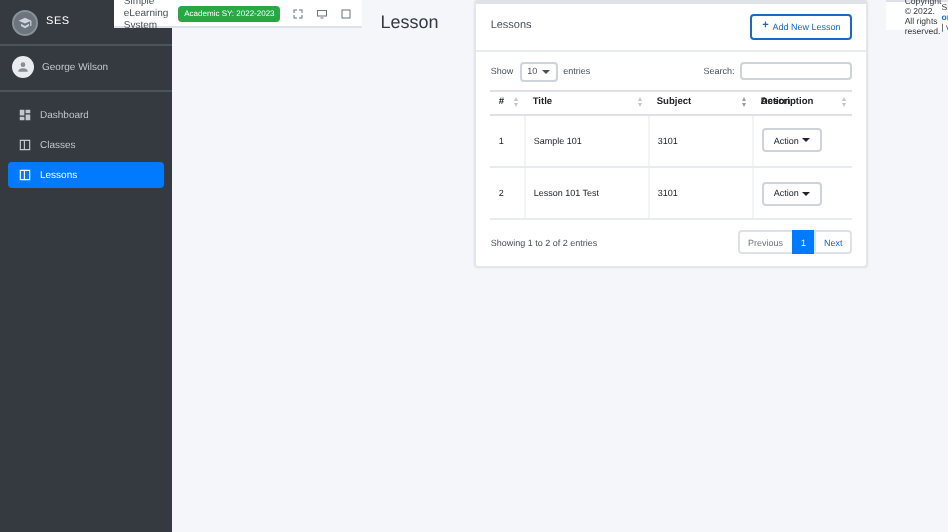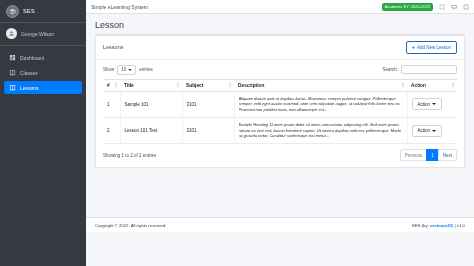--- a/index.html
+++ b/index.html
@@ -62,22 +62,22 @@
   .nav-icon { width: 7px; height: 7px; flex: 0 0 7px; display: flex; }
   .nav-icon svg { width: 7px; height: 7px; }
   .nav-label {
     font-size: 5px; white-space: nowrap;
     overflow: hidden; text-overflow: ellipsis;
   }
 
   
   .main {
     flex: 1; height: 232px;
-    display: flex; flex-direction: column;
-    background: #f4f6f9; min-width: 0;
+    display: flex; 
+    background: #f4f6f9; min-width: 0; justify-content: center;
   }
   .topbar {
     height: 14px; background: #fff;
     border-bottom: 1px solid #dee2e6;
     display: flex; align-items: center;
     padding: 0 5px; gap: 5px;
   }
   .topbar-title { font-size: 5px; color: #495057; flex: 1; }
   .badge-academic {
     background: #28a745; color: #fff;

